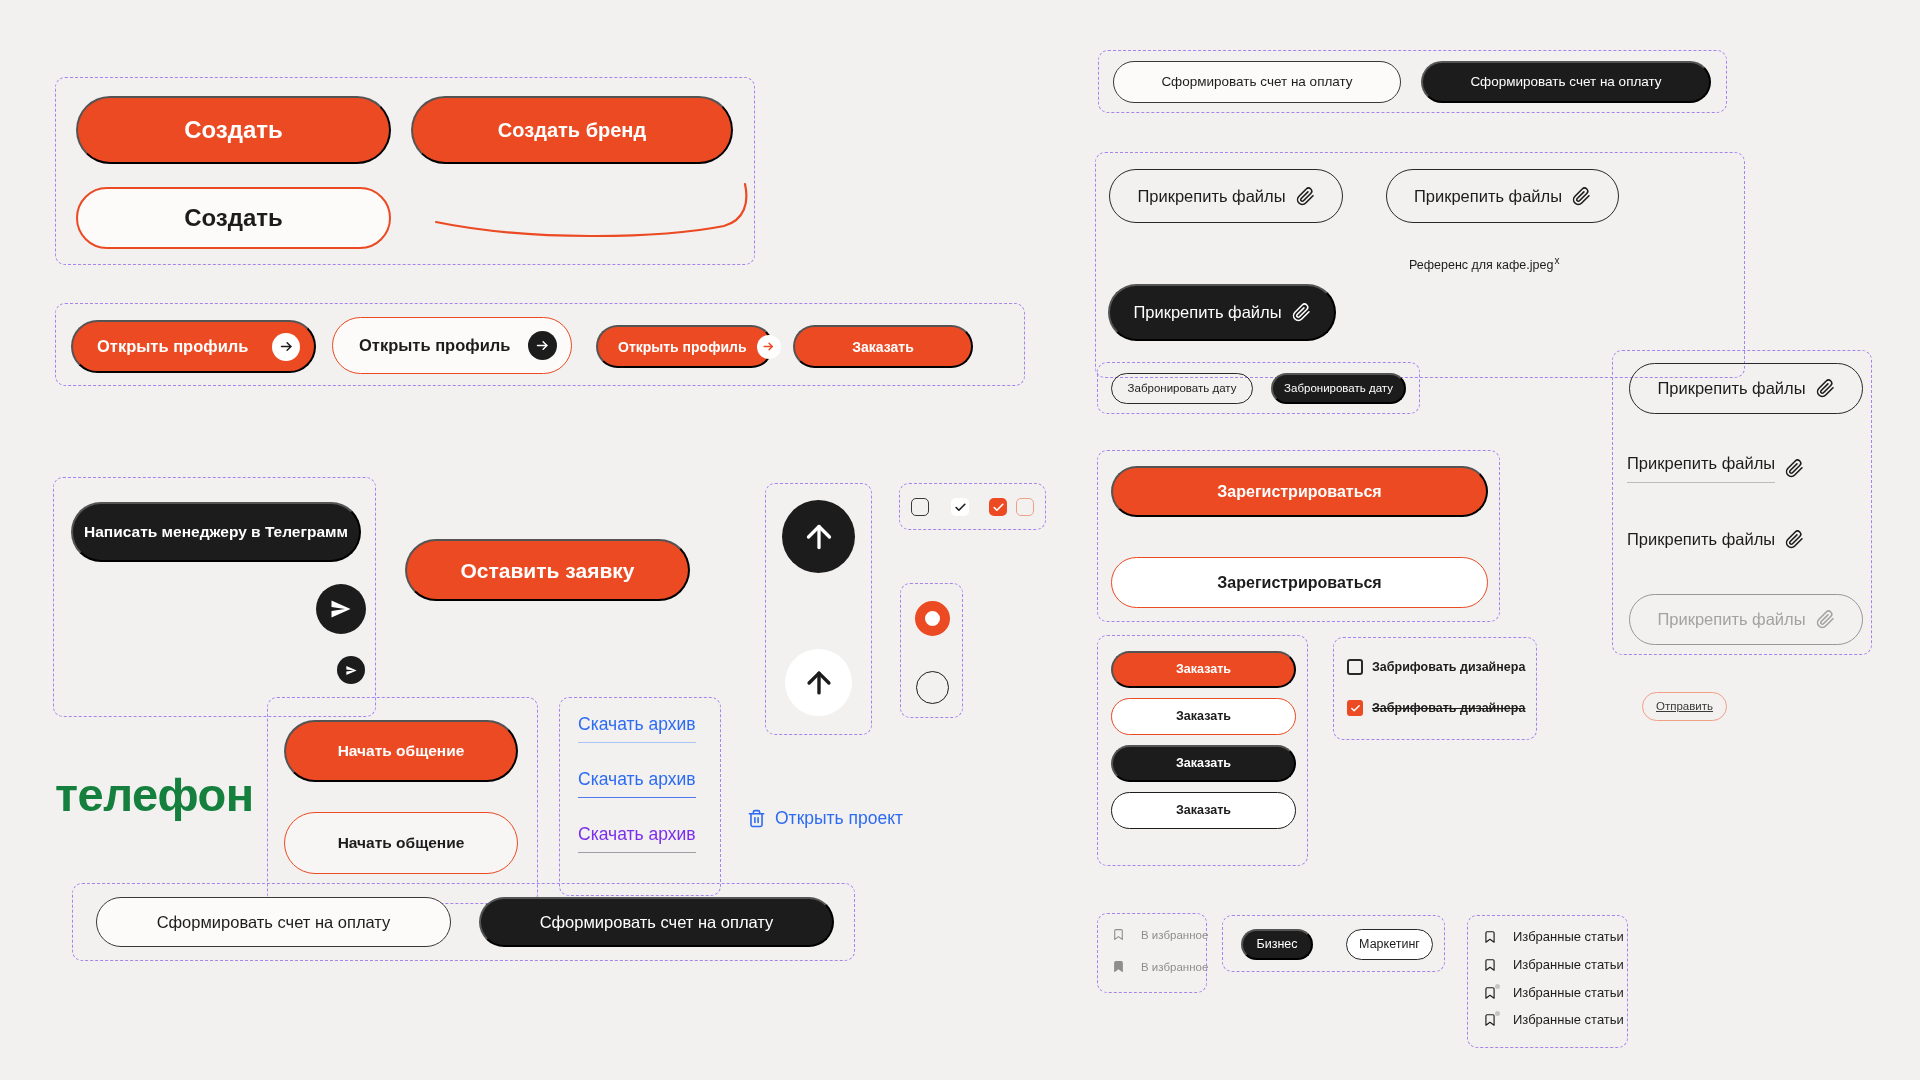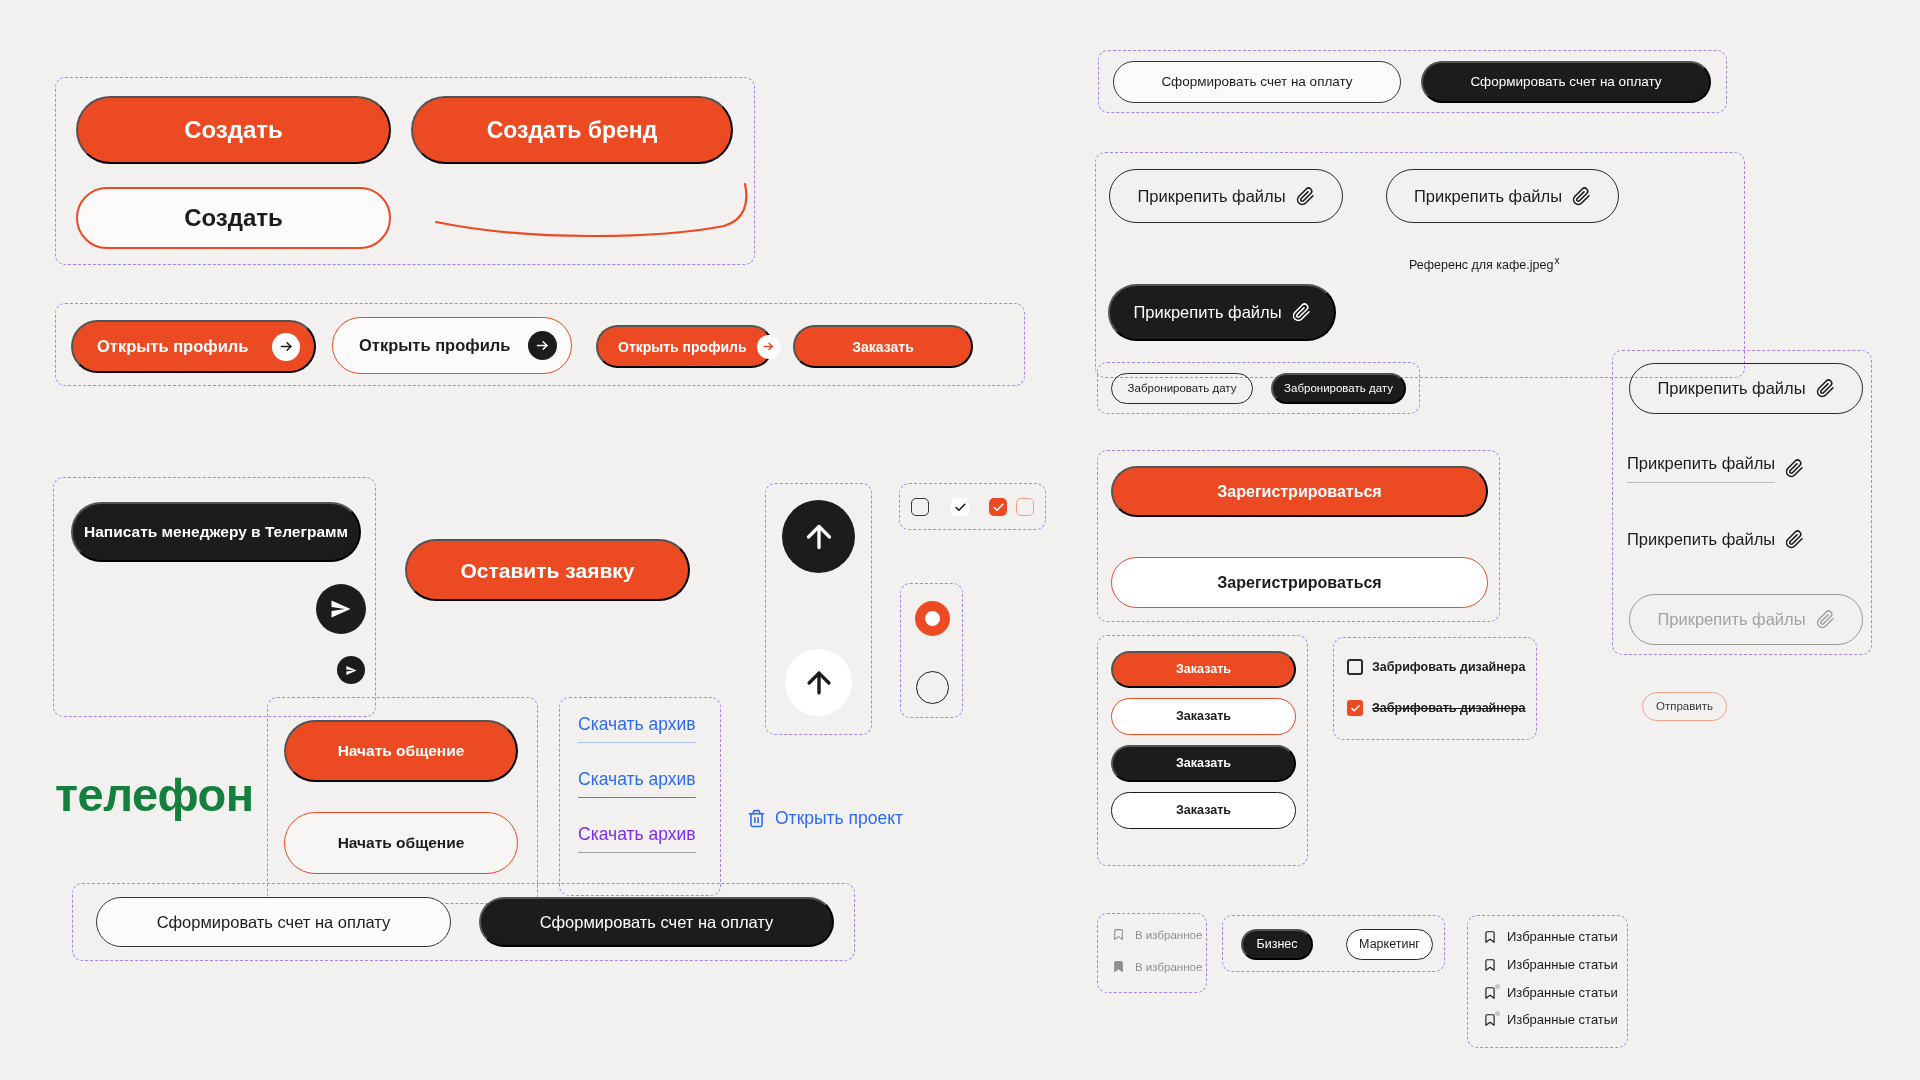--- a/index.html
+++ b/index.html
@@ -32,21 +32,21 @@
     background:transparent;
     line-height:1;
   }
   .bg-orange { background:#EB4A23; color:#FFFFFF; }
   .bg-black  { background:#1D1C1C; color:#FFFFFF; }
   .ol-orange { background:#FCFBFA; border:2px solid #EB4A23; color:#1D1C1C; }
   .ol-orange-thin { background:#F7F6F5; border:1px solid #EB4A23; color:#1D1C1C; }
   .ol-black  { background:transparent; border:1.6px solid #2A2929; color:#1D1C1C; }
   .ol-white  { background:#FCFBFA; border:1.6px solid #3A3939; color:#1D1C1C; }
   .ol-gray   { background:transparent; border:1.4px solid #999897; color:#A3A2A1; }
-  .ol-salmon { background:transparent; border:1.3px solid #F0A087; color:#3A3939; }
+  .ol-salmon { background:transparent; border:1.3px solid #F0A087; color:#3A3939;text-decoration:underline; }
 
   .icon-circle {
     display:flex; align-items:center; justify-content:center;
     border-radius:50%;
     flex:0 0 auto;
   }
 
   .link {
     position:absolute;
     color:#2D6BF2;
@@ -79,21 +79,21 @@
   .attach-row {
     position:absolute;
     display:flex; align-items:center; gap:10px;
     font-size:16.5px; color:#1D1C1C;
     cursor:pointer;
     white-space:nowrap;
   }
 
   .fav-row, .article-row {
     position:absolute;
-    display:flex; align-items:center; gap:10px;
+    display:flex; align-items:center; gap:16px;
     white-space:nowrap;
     cursor:pointer;
     text-align:right;
   }
   .fav-row { color:#8F8E8D; font-size:11.5px; }
   .article-row { color:#1D1C1C; font-size:13px; }
 
   .bookmark-wrap { position:relative; display:flex; }
   .dot-badge {
     position:absolute; top:-2px; right:-3px;
@@ -107,21 +107,21 @@
 <body>
 
 <div class="canvas">
 
   <div class="frame" style="left:55px; top:77px; width:700px; height:188px;">
     <button class="pill bg-orange" style="left:20px; top:18px; width:315px; height:68px; font-size:24px;">Создать</button>
 
     <svg style="position:absolute; left:352px; top:62px; overflow:visible;" width="350" height="110" viewBox="0 0 350 110">
       <path d="M28 82 C 120 101, 250 99, 316 86 C 337 80, 341 62, 337 44" fill="none" stroke="#EB4A23" stroke-width="2.2" stroke-linecap="round"></path>
     </svg>
-    <button class="pill bg-orange" style="left:355px; top:18px; width:322px; height:68px; font-size:23px;">Создать бренд</button>
+    <button class="pill bg-orange" style="left:355px; top:18px; width:322px; height:68px; font-size:20px;">Создать бренд</button>
 
     <button class="pill ol-orange" style="left:20px; top:109px; width:315px; height:62px; font-size:24px; border-width:2px;">Создать</button>
   </div>
 
   <div class="frame" style="left:55px; top:303px; width:970px; height:83px;">
     <button class="pill bg-orange" style="left:15px; top:16px; width:245px; height:53px; font-size:16.5px; justify-content:space-between; padding:0 14px 0 24px;">
       <span>Открыть профиль</span>
       <span class="icon-circle" style="width:28px; height:28px; background:#FFFFFF;">
         <svg width="15" height="15" viewBox="0 0 24 24" fill="none" stroke="#1D1C1C" stroke-width="2.4" stroke-linecap="round" stroke-linejoin="round">
             <path d="M4 12h15"></path>

